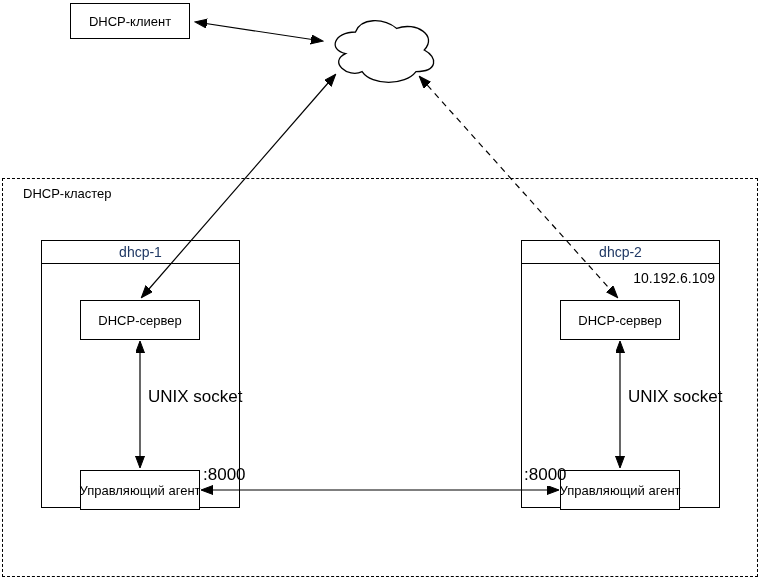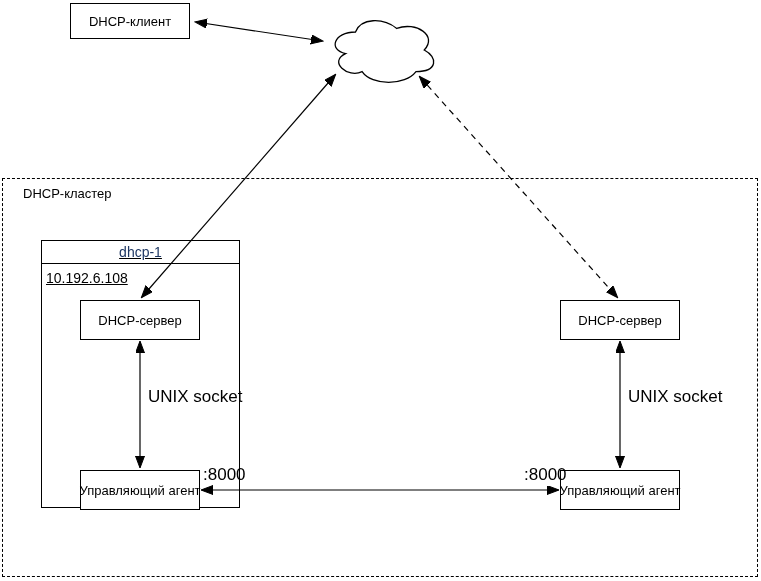--- a/index.html
+++ b/index.html
@@ -45,21 +45,20 @@
     position:absolute;
     left:20px; top:7px;
     font-size:13px;
   }
   .node{
     position:absolute;
     width:199px; height:268px;
     border:1px solid var(--line-color);
     box-sizing:border-box;
     background:var(--bg-color);
-    text-decoration:underline;
   }
   .node1{left:41px; top:240px;}
   .node2{left:521px; top:240px;}
   .node-title{
     height:22px;
     border-bottom:1px solid var(--line-color);
     display:flex; align-items:center; justify-content:center;
     color:var(--node-title-color);
     font-size:14px;
   }
@@ -98,31 +97,34 @@
   <div class="box client">
     <span>DHCP-клиент</span>
   </div>
 
   <div class="cluster">
     <div class="cluster-label">DHCP-кластер</div>
   </div>
 
   <div class="node node1">
     <div class="node-title">dhcp-1</div>
-    <div class="node-ip">10.192.6.108</div>
   </div>
   <div class="box server1">
     <span>DHCP-сервер</span>
   </div>
   <div class="box agent1">
     <span>Управляющий агент</span>
   </div>
   <div class="small-label unix1">UNIX socket</div>
   <div class="small-label port1">:8000</div>
 
+  <div class="node node2">
+    <div class="node-title">dhcp-2</div>
+    <div class="node-ip ip-right">10.192.6.109</div>
+  </div>
   <div class="box server2">
     <span>DHCP-сервер</span>
   </div>
   <div class="box agent2">
     <span>Управляющий агент</span>
   </div>
   <div class="small-label unix2">UNIX socket</div>
   <div class="small-label port2">:8000</div>
 
   <svg class="wires" width="761" height="581" viewBox="0 0 761 581">

